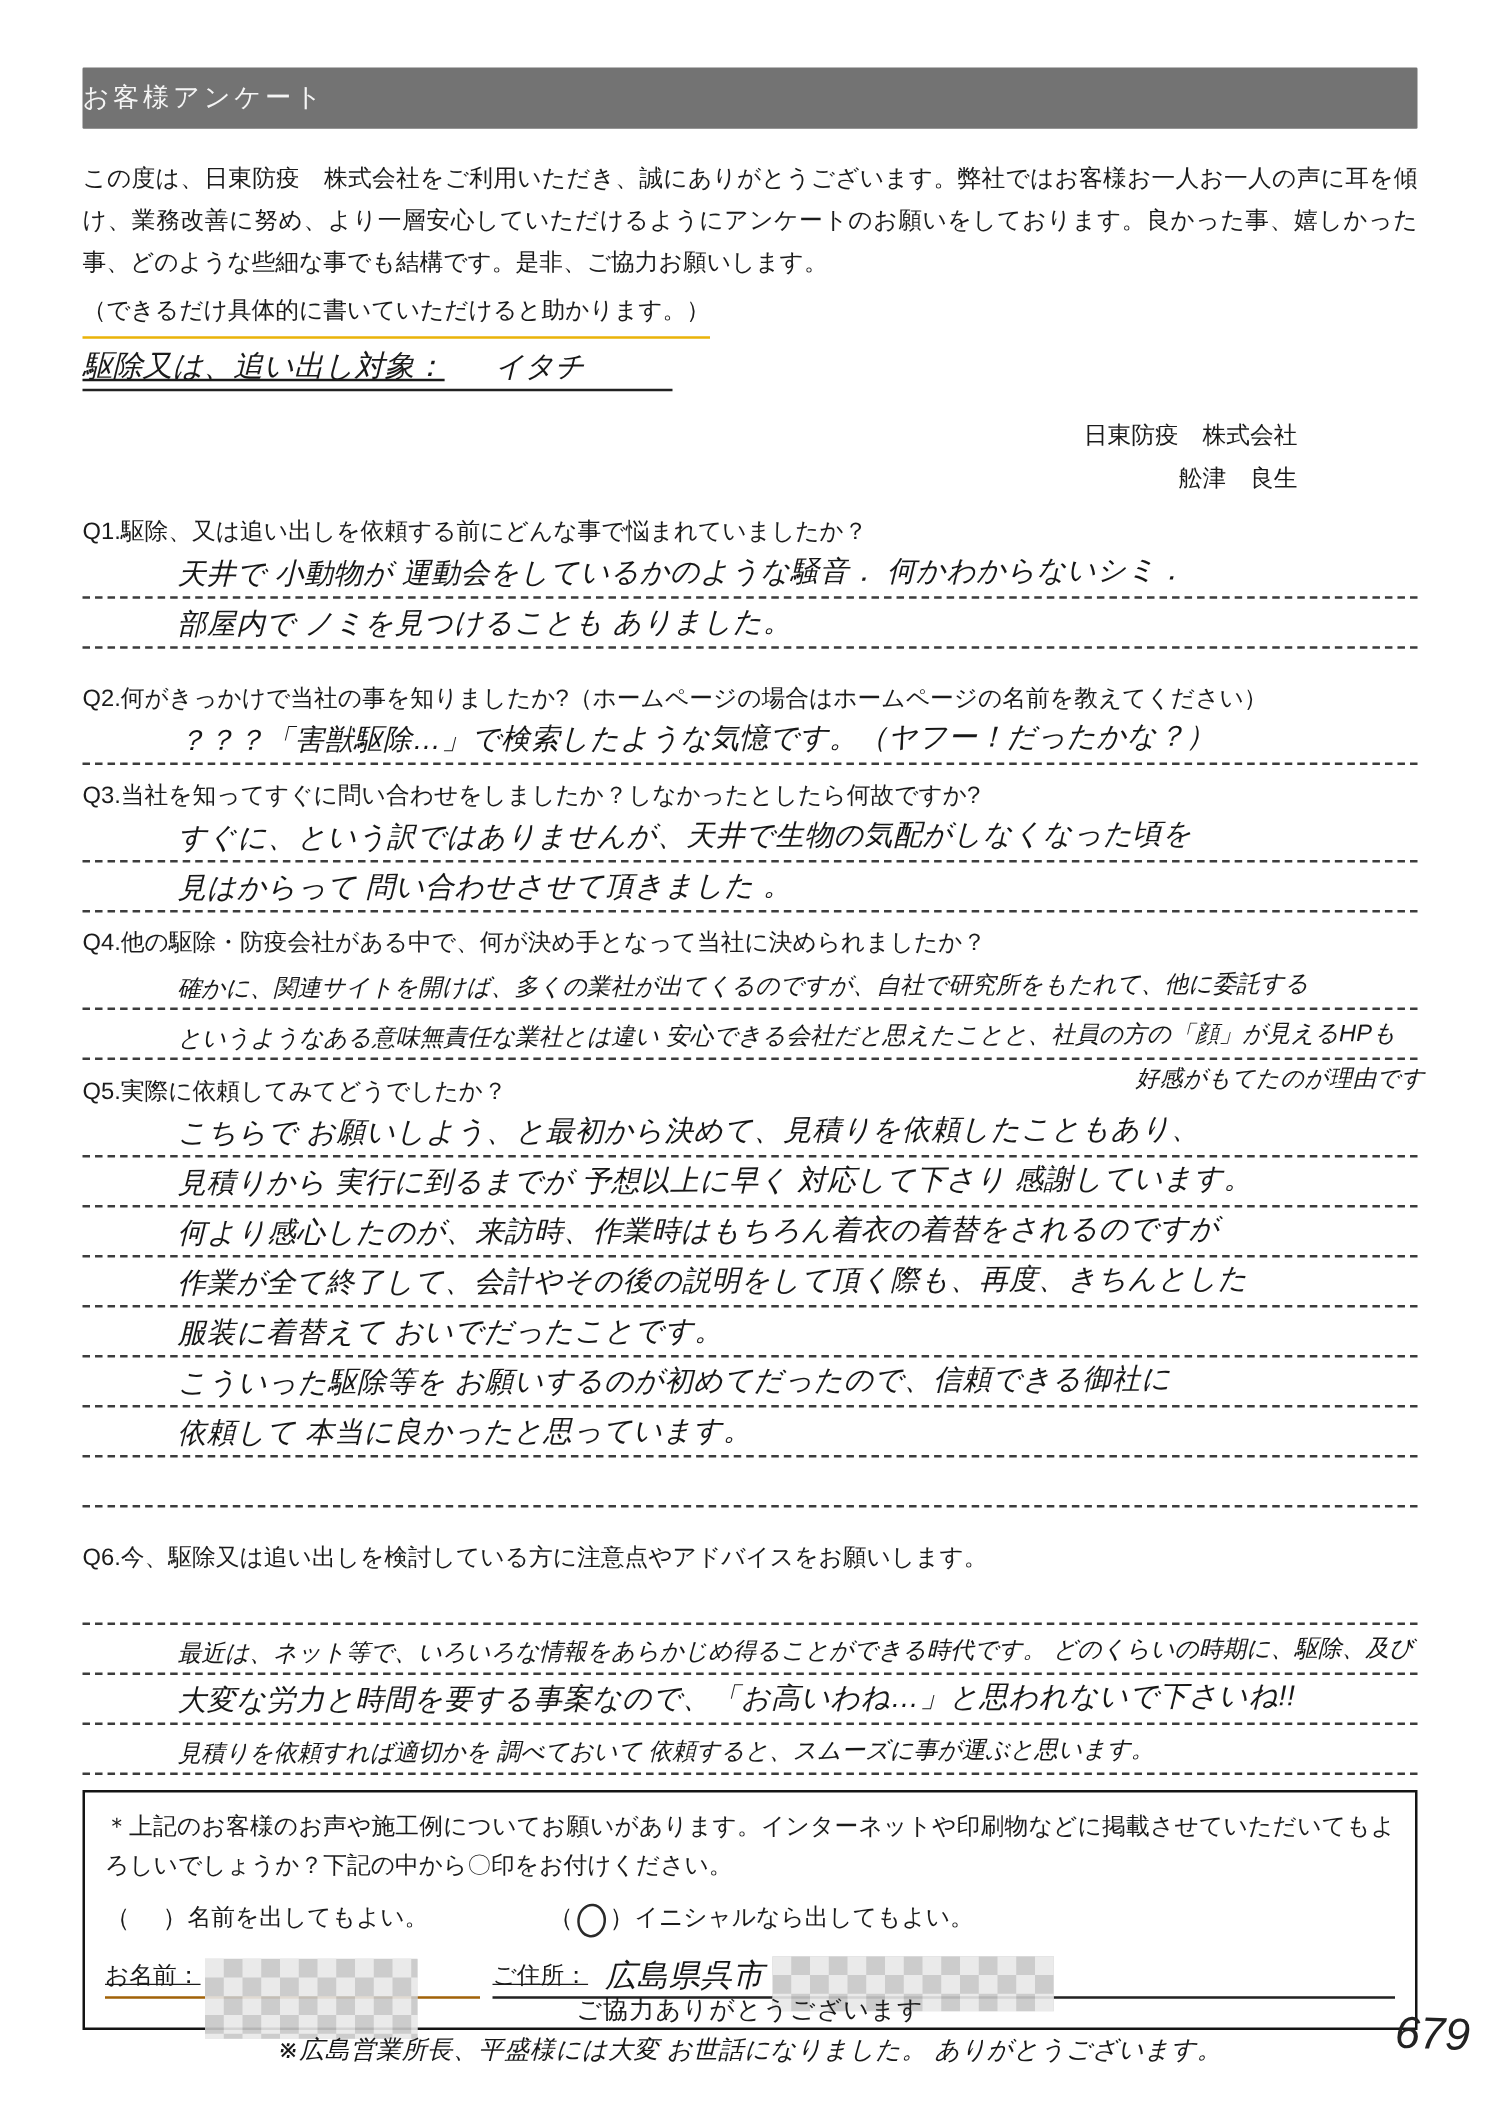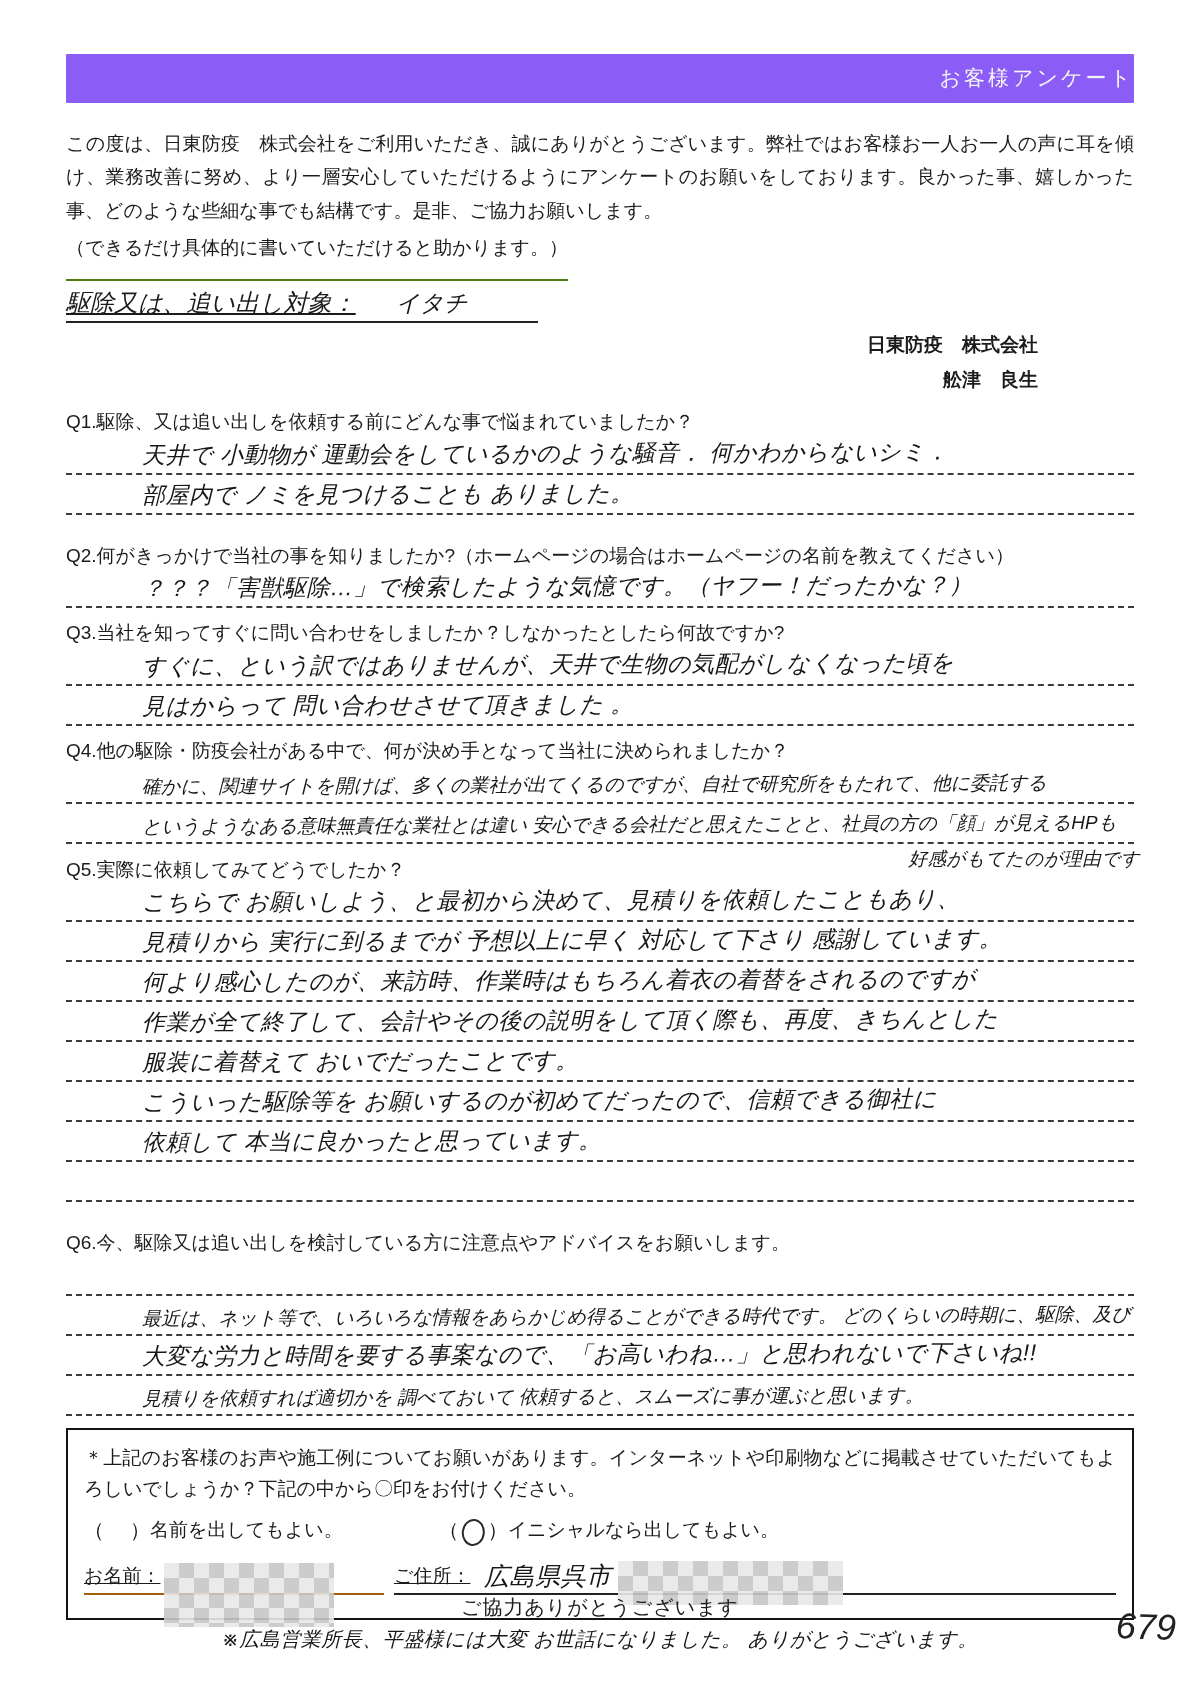--- a/index.html
+++ b/index.html
@@ -9,39 +9,39 @@
     margin:0 auto;
     background:#ffffff;
     font-family:"Liberation Sans","DejaVu Sans",sans-serif;
     color:#1b1b1b;
     box-sizing:border-box;
     padding:54px 66px 0 66px;
     overflow:hidden;
   }
   
   .titlebar{
-    background:#8b5cf6;color:#f5f5f5;
-    text-align:right;font-size:21px;letter-spacing:3px;
+    background:#737373;color:#f5f5f5;
+    text-align:left;font-size:21px;letter-spacing:3px;
     padding:10px 0 11px 0;
     border-radius:1px;
   }
   
   .intro{margin-top:24px;font-size:19px;line-height:1.75;text-align:justify;}
   .note-underlined{
     display:inline-block;margin-top:8px;font-size:19px;
-    border-bottom:2px solid #4d7c0f;padding-bottom:18px;
+    border-bottom:2px solid #eab308;padding-bottom:8px;
   }
   .target-row{
     display:flex;align-items:flex-end;
     width:472px;border-bottom:2px solid #222;
     margin-top:6px;padding-bottom:2px;
   }
   .target-label{font-size:24px;text-decoration:underline;white-space:nowrap;font-style:italic;}
   .target-value{margin-left:40px;}
-  .company-sign{ text-align:right;padding-right:96px;font-size:19px;line-height:1.85;margin-top:4px;font-weight:bold;}
+  .company-sign{ text-align:right;padding-right:96px;font-size:19px;line-height:1.85;margin-top:18px;}
   
   .hw{
     font-style:italic;
     font-size:23px;
     letter-spacing:.5px;
     color:#171717;
     white-space:nowrap;
     transform:rotate(-.25deg);
     transform-origin:left bottom;
   }

